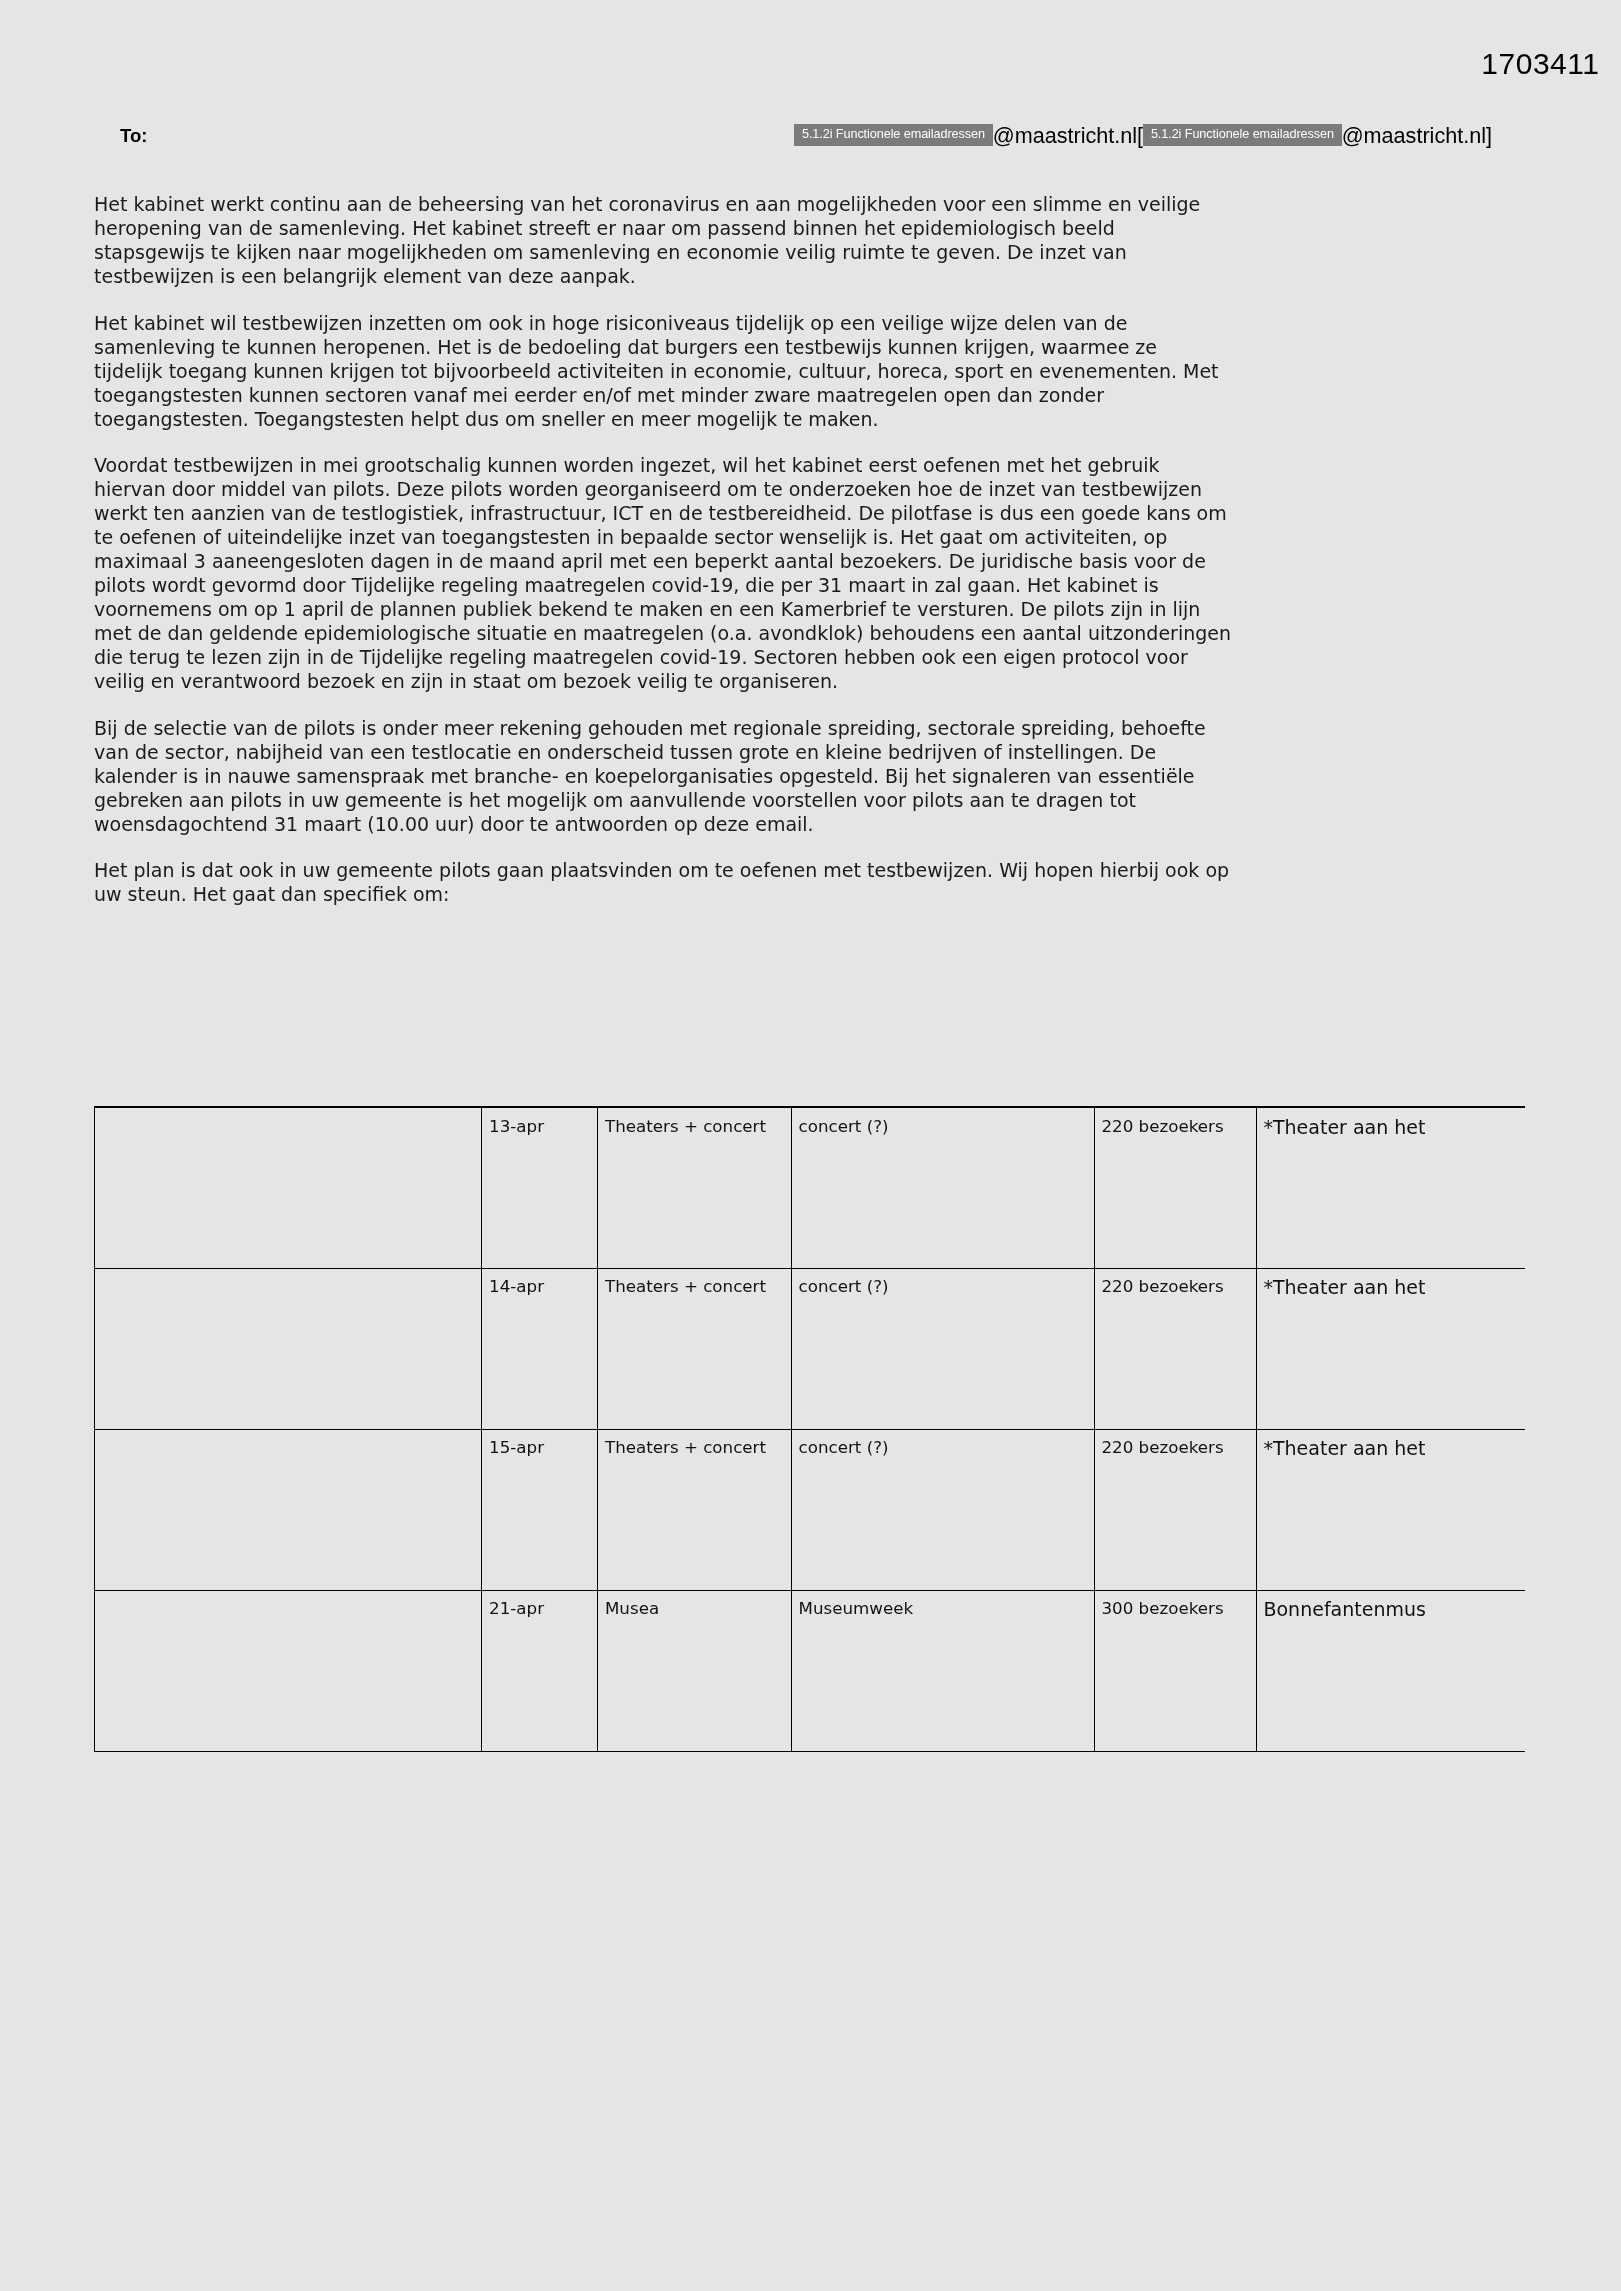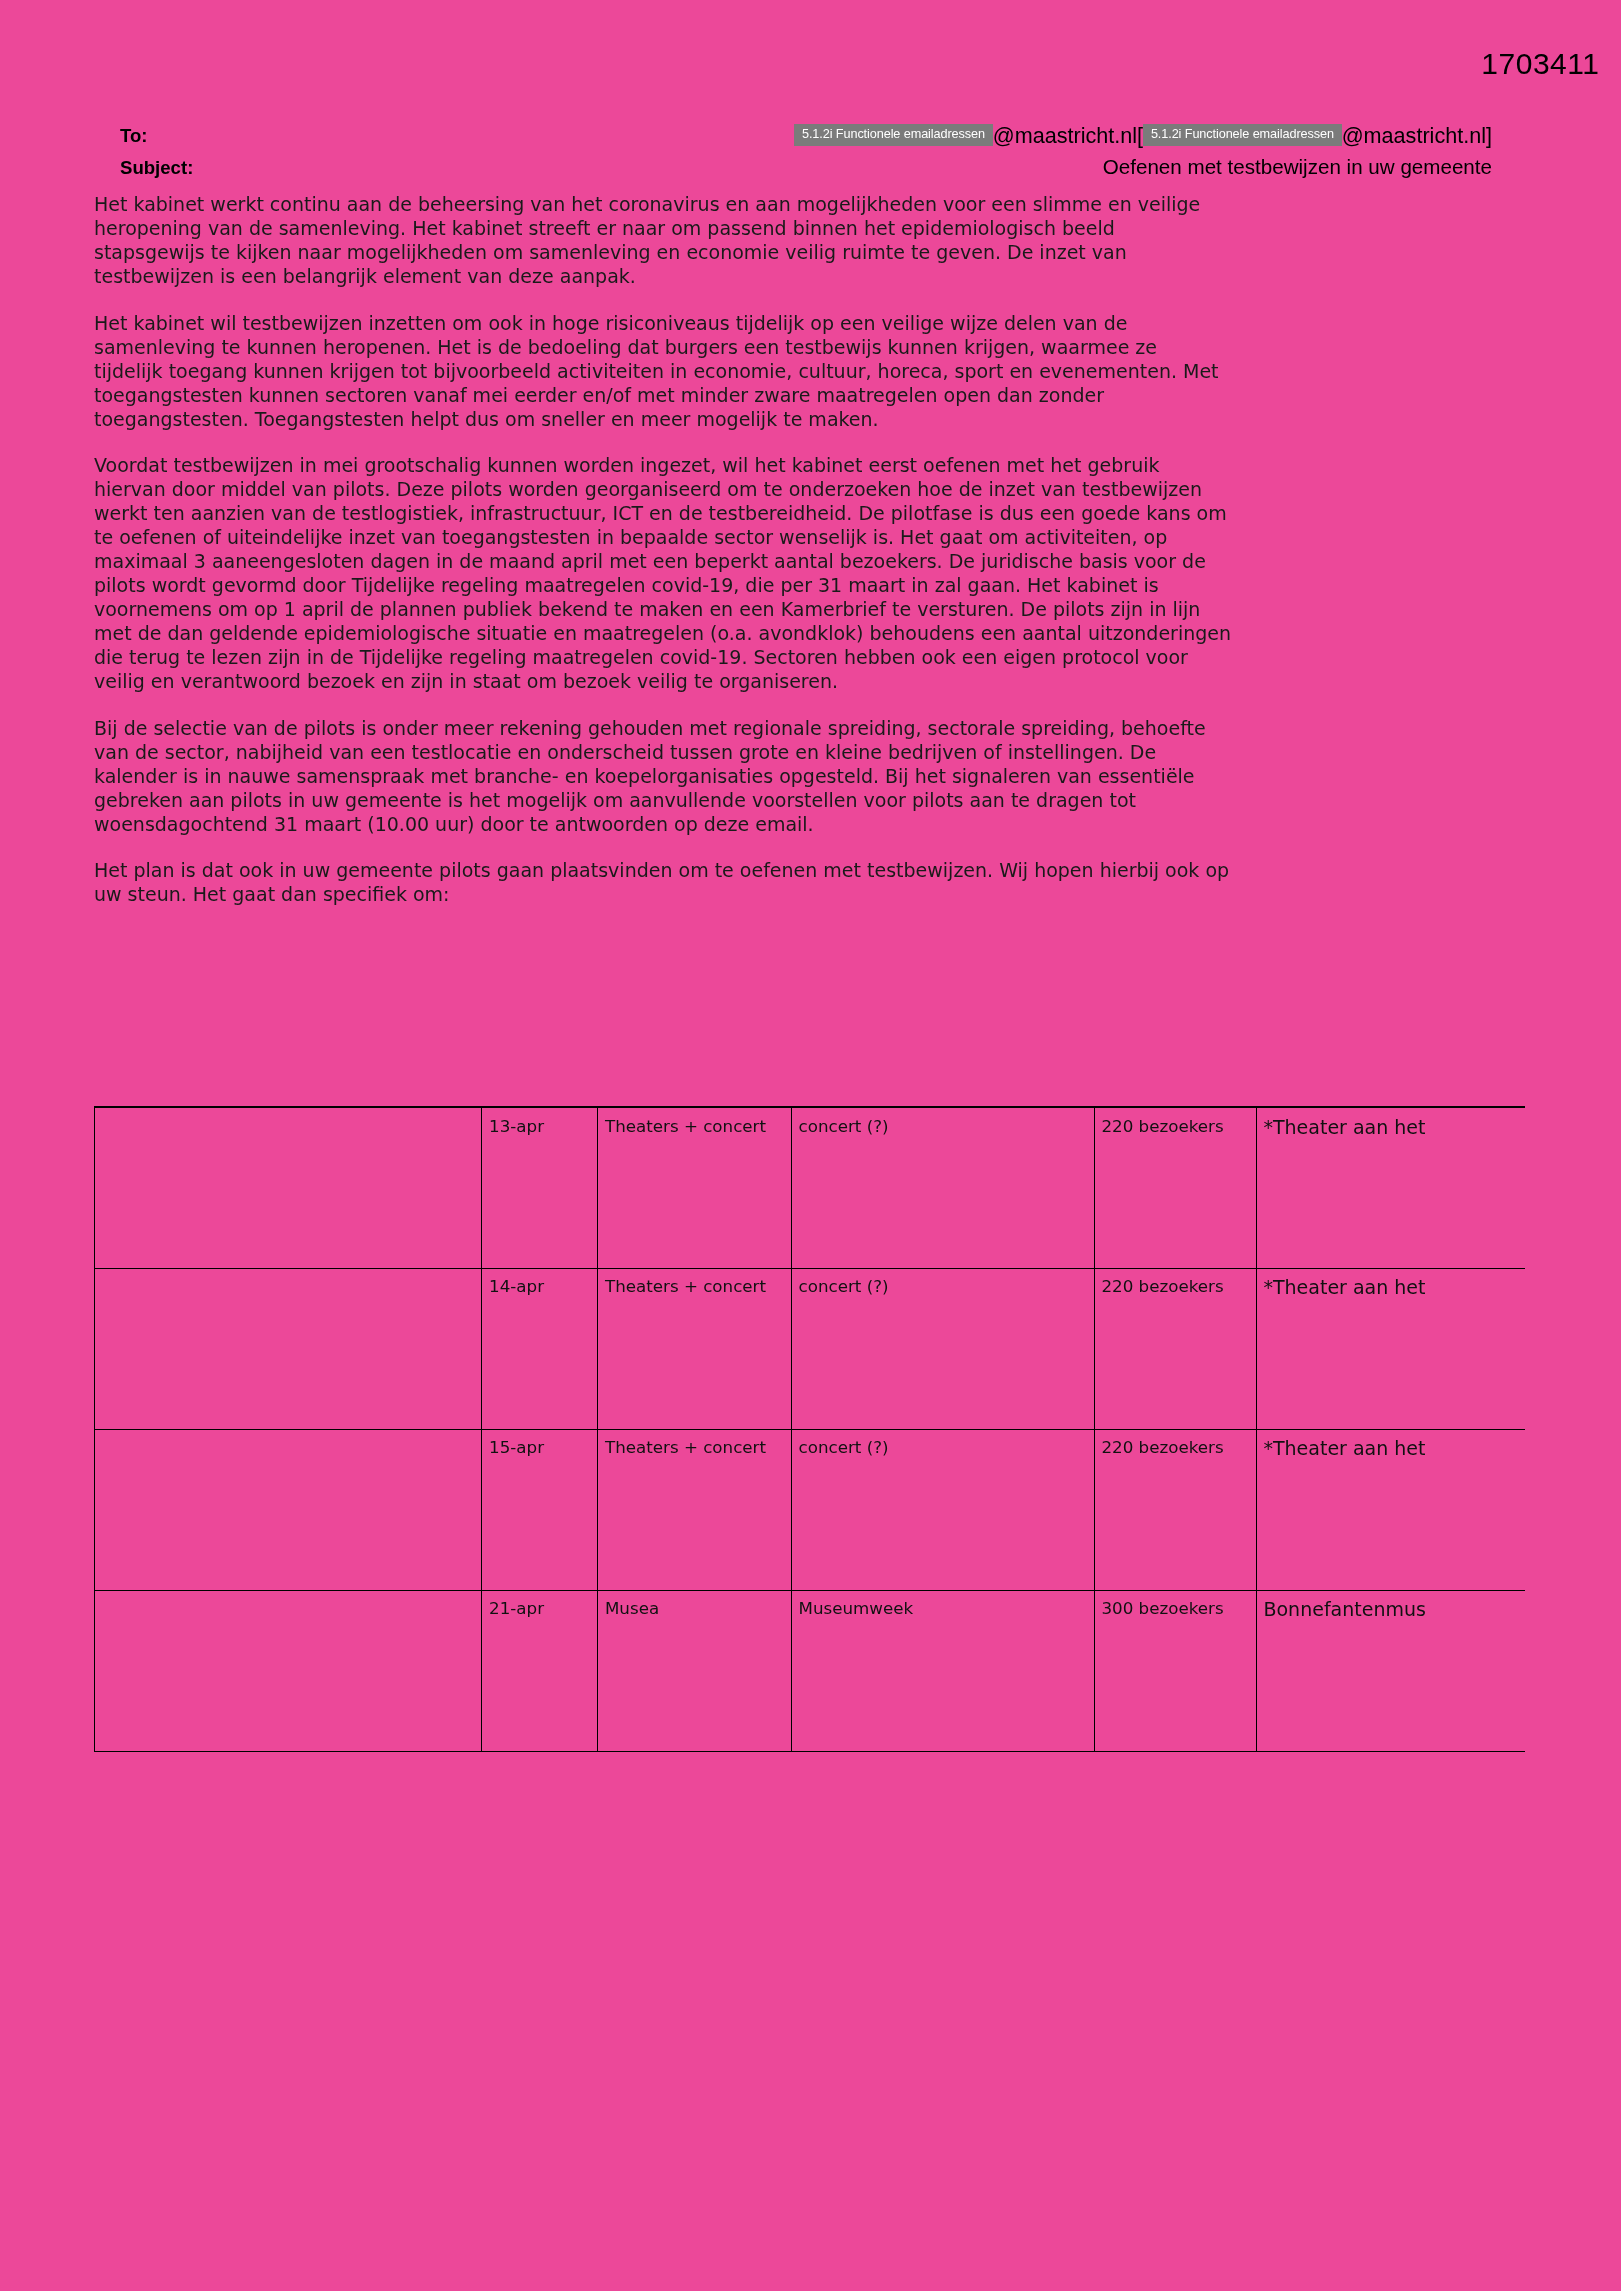--- a/index.html
+++ b/index.html
@@ -8,21 +8,21 @@
     background: #ffffff;
   }
   body {
     font-family: "DejaVu Sans", sans-serif;
     color: #1a1a1a;
   }
   .page {
     position: relative;
     width: 1621px;
     height: 2292px;
-    background: #ec4899;
+    background: #e5e5e5;
     overflow: hidden;
     box-sizing: border-box;
     padding-left: 8px;
   }
 
   
   .bates {
     position: absolute;
     top: 47px;
     right: 21.6px;
@@ -155,24 +155,20 @@
   <div class="mail-header">
     <div class="hdr-row">
       <div class="hdr-label">To:</div>
       <div class="hdr-value">
         <span class="redaction">5.1.2i Functionele emailadressen</span>
           <span class="hdr-plain">@maastricht.nl[</span>
           <span class="redaction">5.1.2i Functionele emailadressen</span>
           <span class="hdr-plain">@maastricht.nl]</span>
       </div>
     </div>
-    <div class="hdr-row">
-      <div class="hdr-label">Subject:</div>
-      <div class="hdr-subject">Oefenen met testbewijzen in uw gemeente</div>
-    </div>
   </div>
 
   <div class="body-text">
     <p class="para">Het kabinet werkt continu aan de beheersing van het coronavirus en aan mogelijkheden voor een slimme en veilige heropening van de samenleving. Het kabinet streeft er naar om passend binnen het epidemiologisch beeld stapsgewijs te kijken naar mogelijkheden om samenleving en economie veilig ruimte te geven. De inzet van testbewijzen is een belangrijk element van deze aanpak.</p>
     <p class="para">Het kabinet wil testbewijzen inzetten om ook in hoge risiconiveaus tijdelijk op een veilige wijze delen van de samenleving te kunnen heropenen. Het is de bedoeling dat burgers een testbewijs kunnen krijgen, waarmee ze tijdelijk toegang kunnen krijgen tot bijvoorbeeld activiteiten in economie, cultuur, horeca, sport en evenementen. Met toegangstesten kunnen sectoren vanaf mei eerder en/of met minder zware maatregelen open dan zonder toegangstesten. Toegangstesten helpt dus om sneller en meer mogelijk te maken.</p>
     <p class="para">Voordat testbewijzen in mei grootschalig kunnen worden ingezet, wil het kabinet eerst oefenen met het gebruik hiervan door middel van pilots. Deze pilots worden georganiseerd om te onderzoeken hoe de inzet van testbewijzen werkt ten aanzien van de testlogistiek, infrastructuur, ICT en de testbereidheid. De pilotfase is dus een goede kans om te oefenen of uiteindelijke inzet van toegangstesten in bepaalde sector wenselijk is. Het gaat om activiteiten, op maximaal 3 aaneengesloten dagen in de maand april met een beperkt aantal bezoekers. De juridische basis voor de pilots wordt gevormd door Tijdelijke regeling maatregelen covid-19, die per 31 maart in zal gaan. Het kabinet is voornemens om op 1 april de plannen publiek bekend te maken en een Kamerbrief te versturen. De pilots zijn in lijn met de dan geldende epidemiologische situatie en maatregelen (o.a. avondklok) behoudens een aantal uitzonderingen die terug te lezen zijn in de Tijdelijke regeling maatregelen covid-19. Sectoren hebben ook een eigen protocol voor veilig en verantwoord bezoek en zijn in staat om bezoek veilig te organiseren.</p>
     <p class="para">Bij de selectie van de pilots is onder meer rekening gehouden met regionale spreiding, sectorale spreiding, behoefte van de sector, nabijheid van een testlocatie en onderscheid tussen grote en kleine bedrijven of instellingen. De kalender is in nauwe samenspraak met branche- en koepelorganisaties opgesteld. Bij het signaleren van essentiële gebreken aan pilots in uw gemeente is het mogelijk om aanvullende voorstellen voor pilots aan te dragen tot woensdagochtend 31 maart (10.00 uur) door te antwoorden op deze email.</p>
     <p class="para">Het plan is dat ook in uw gemeente pilots gaan plaatsvinden om te oefenen met testbewijzen. Wij hopen hierbij ook op uw steun. Het gaat dan specifiek om:</p>
   </div>
 

